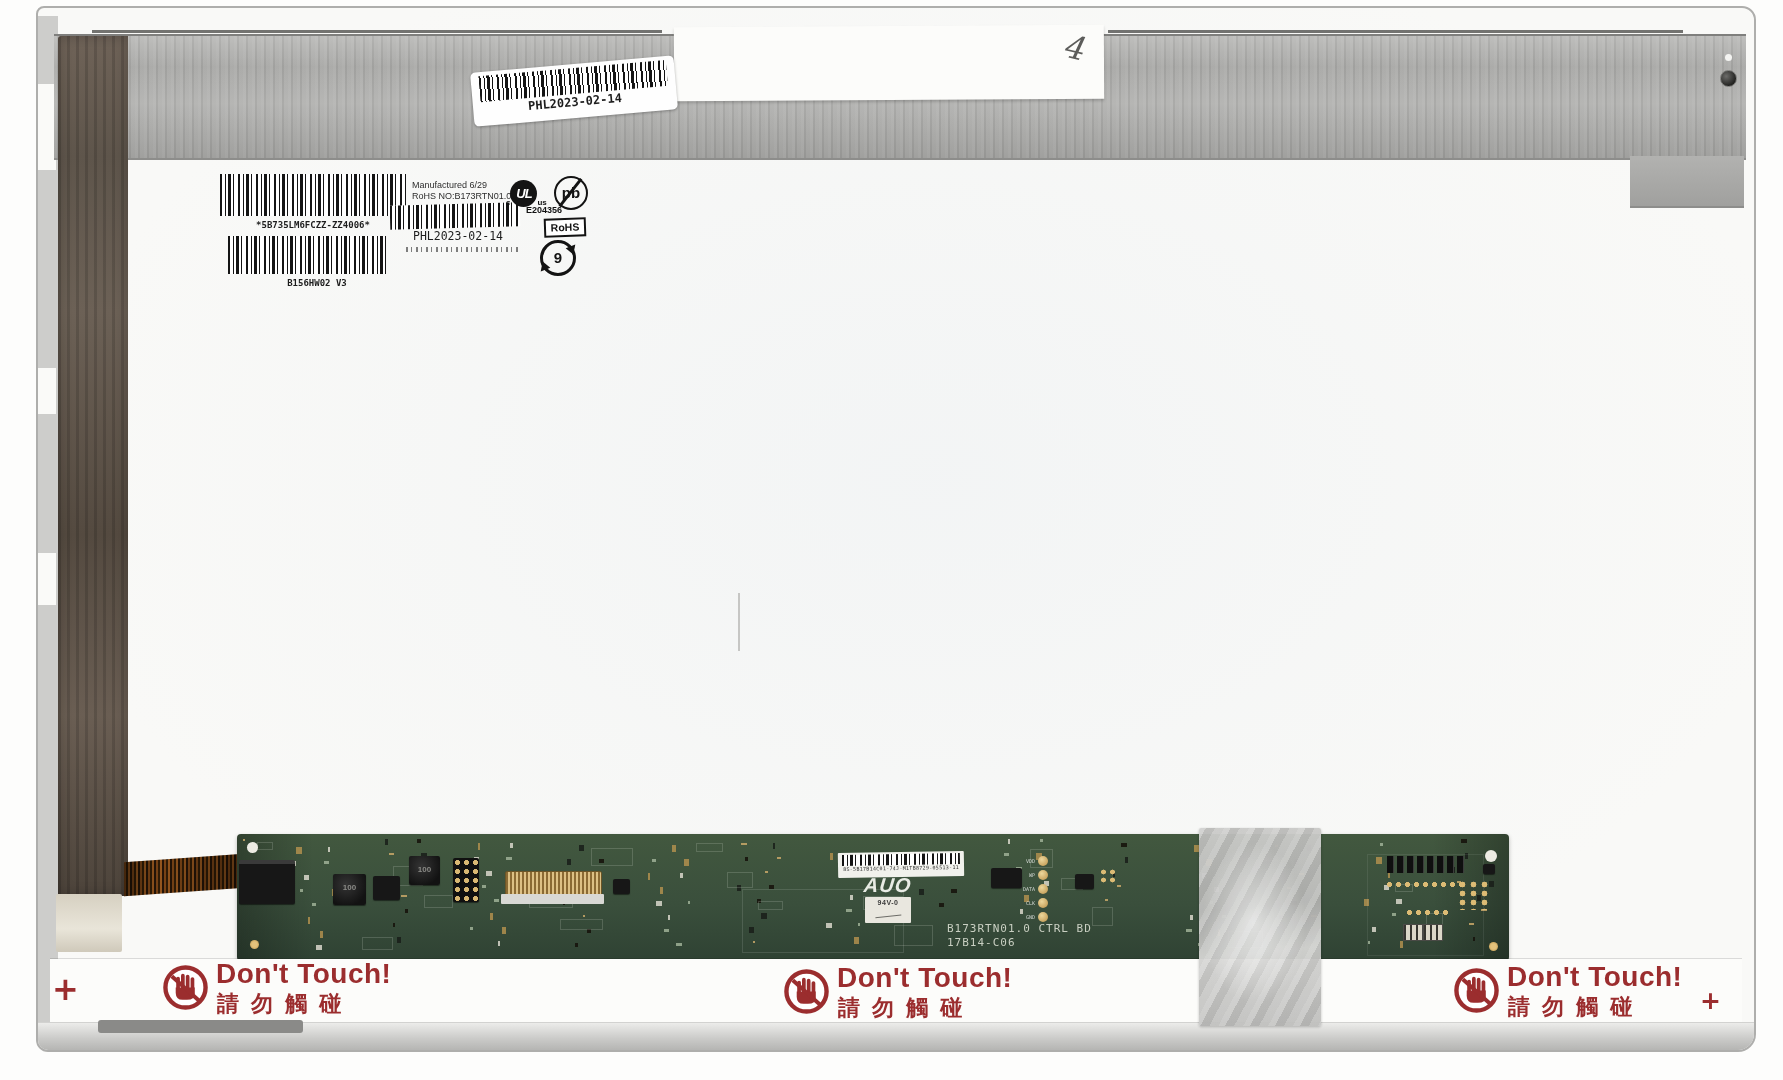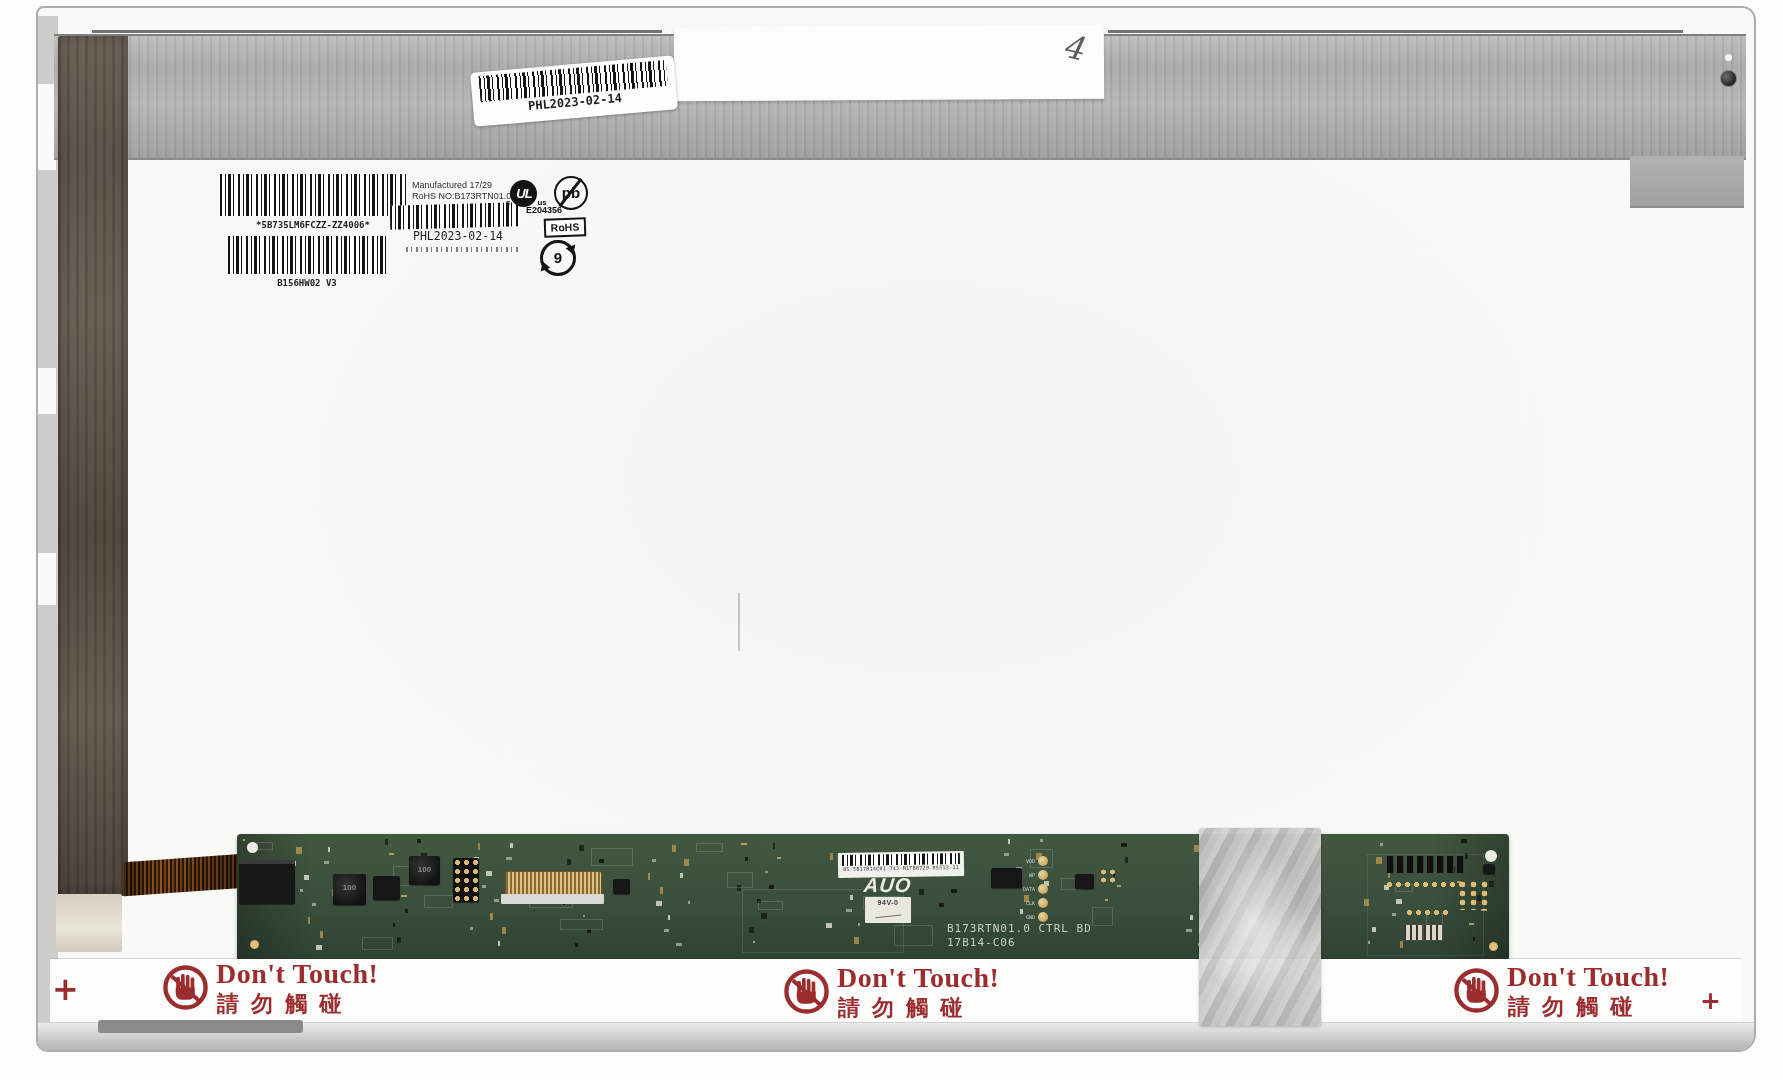--- a/index.html
+++ b/index.html
@@ -133,21 +133,21 @@
 
   
   .bottom-strip{position:absolute;left:12px;top:951px;width:1692px;height:65px;background:#fcfcfa;z-index:4;
      box-shadow:0 -1px 0 rgba(0,0,0,.12);}
   .bottom-edge{position:absolute;left:0;top:1014px;width:1716px;height:28px;z-index:4;
      background:linear-gradient(180deg,#ececea,#cbcbc9 55%,#b3b3b1);border-top:1px solid #d2d2d0;}
   .edge-dark{position:absolute;left:60px;top:1012px;width:205px;height:13px;background:#8a8a88;border-radius:3px;z-index:5;}
 
   .warning{position:absolute;z-index:6;}
   .w-title{position:absolute;font-weight:800;font-size:28px;letter-spacing:.5px;white-space:nowrap;
-     font-family:Liberation Serif, serif;}
+     font-family:Liberation Sans, sans-serif;}
   .w-sub{position:absolute;font-size:22px;font-weight:600;letter-spacing:3px;white-space:nowrap;}
   .plus{position:absolute;z-index:6;font-weight:900;font-family:"DejaVu Sans",sans-serif;}
 </style>
 </head>
 <body>
 
 <div class="photo">
   <div class="panel">
 
     <div class="edge-left"></div>
@@ -173,23 +173,23 @@
     </div>
 
     <div class="tape-left"></div>
     <div class="tape-remnant"></div>
 
     <div class="labels">
       <div class="bc abs" style="left:182px;top:166px;width:186px;height:42px;"></div>
       <div class="cap abs" style="left:168px;top:212px;width:214px;font-size:9px;">*5B735LM6FCZZ-ZZ4006*</div>
 
       <div class="bc abs" style="left:190px;top:228px;width:158px;height:38px;"></div>
-      <div class="cap abs" style="left:190px;top:270px;width:158px;font-size:9px;">B156HW02  V3</div>
-
-      <div class="mfg-line" style="left:374px;top:172px;">Manufactured 17/29</div>
+      <div class="cap abs" style="left:200px;top:270px;width:158px;font-size:9px;">B156HW02  V3</div>
+
+      <div class="mfg-line" style="left:374px;top:172px;">Manufactured 6/29</div>
       <div class="mfg-line" style="left:374px;top:183px;">RoHS NO:B173RTN01.0</div>
       <div class="bc abs" style="left:352px;top:196px;width:130px;height:24px;transform:rotate(-1.5deg);"></div>
       <div class="cap abs" style="left:356px;top:221px;width:128px;font-size:11.5px;font-weight:400;">PHL2023-02-14</div>
       <div class="abs" style="left:368px;top:239px;width:112px;height:5px;opacity:.75;background:repeating-linear-gradient(90deg,#555 0 2px,rgba(0,0,0,0) 2px 5px,#555 5px 6px,rgba(0,0,0,0) 6px 10px);"></div>
 
       <div class="ul-mark">
         <span class="ul-side">c</span><span class="ul-logo">UL</span><span class="ul-side">us</span>
         <div class="ul-num">E204356</div>
       </div>
 

